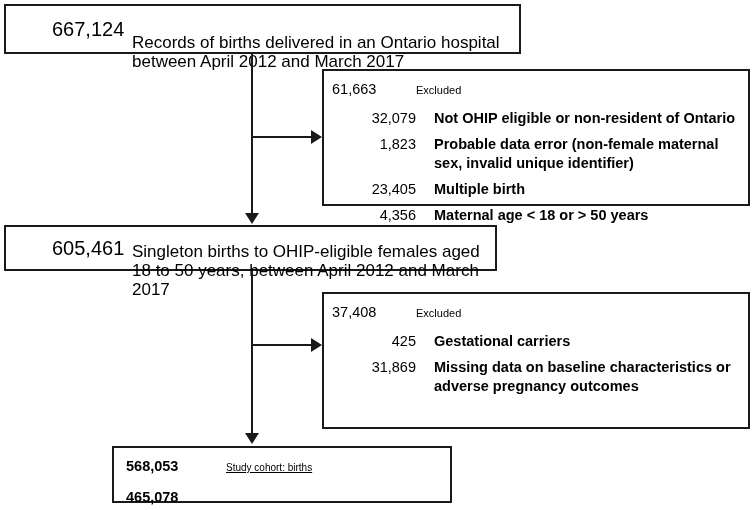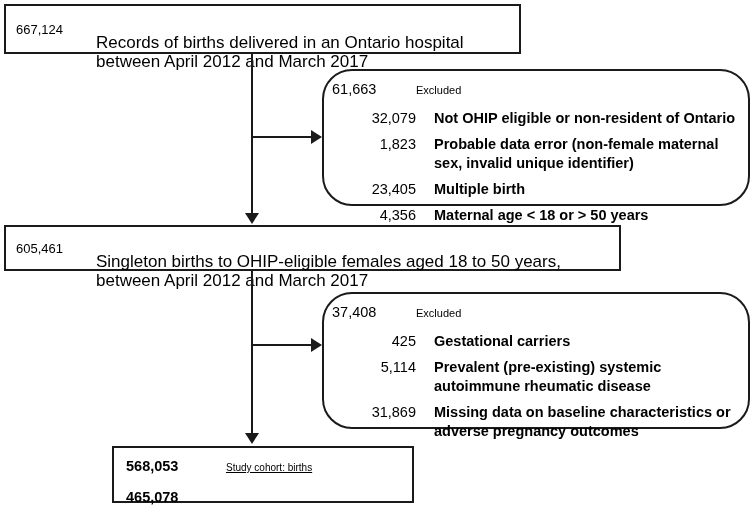--- a/index.html
+++ b/index.html
@@ -30,37 +30,37 @@
 
   
   .main-box {
     display: flex;
     align-items: center;
     padding: 6px 10px;
   }
   .main-count {
     flex: 0 0 auto;
     width: 72px;
-    font-size: 13px;
-    line-height: 19px;
-    text-align: left;
-    white-space: nowrap;
+    font-size: 20px;
+    line-height: 19px;
+    text-align: right;
+    white-space: nowrap;
+    margin-left: 36px;
   }
   .main-text {
     flex: 1 1 auto;
     font-size: 17px;
     line-height: 19px;
     padding-left: 8px;
     margin-top: 45px;
   }
 
   
   .excl-box {
     padding: 9px 8px 6px 8px;
-    border-radius: 30px;
   }
   .excl-head {
     display: flex;
     align-items: baseline;
     margin-bottom: 9px;
   }
   .excl-head-count {
     flex: 0 0 auto;
     width: 62px;
     font-size: 14.5px;
@@ -189,21 +189,21 @@
     <div class="excl-row">
       <div class="excl-count">23,405</div>
       <div class="excl-label">Multiple birth</div>
     </div>
     <div class="excl-row">
       <div class="excl-count">4,356</div>
       <div class="excl-label">Maternal age &lt; 18 or &gt; 50 years</div>
     </div>
   </div>
 
-  <div class="box main-box" style="left:4px; top:225px; width:617px; height:46px;">
+  <div class="box main-box" style="left:4px; top:225px; width:493px; height:46px;">
     <div class="main-count">605,461</div>
     <div class="main-text">Singleton births to OHIP-eligible females aged 18 to 50 years, between April 2012 and March 2017</div>
   </div>
 
   <div class="v-line" style="left:251px; top:271px; height:164px;"></div>
   <div class="arrow-down" style="left:245px; top:433px;"></div>
 
   <div class="h-line" style="left:251px; top:344px; width:63px;"></div>
   <div class="arrow-right" style="left:311px; top:338px;"></div>
 
@@ -211,30 +211,26 @@
     <div class="excl-head">
       <div class="excl-head-count">37,408</div>
       <div class="excl-head-label">Excluded</div>
     </div>
 
     <div class="excl-row">
       <div class="excl-count">425</div>
       <div class="excl-label">Gestational carriers</div>
     </div>
     <div class="excl-row">
-      <div class="excl-count">5,114</div>
-      <div class="excl-label">Prevalent (pre-existing) systemic autoimmune rheumatic disease</div>
-    </div>
-    <div class="excl-row">
       <div class="excl-count">31,869</div>
       <div class="excl-label">Missing data on baseline characteristics or adverse pregnancy outcomes</div>
     </div>
   </div>
 
-  <div class="box final-box" style="left:112px; top:446px; width:302px; height:57px;">
+  <div class="box final-box" style="left:112px; top:446px; width:340px; height:57px;">
     <div class="final-row">
       <div class="final-count">568,053</div>
       <div class="final-text">Study cohort: births</div>
     </div>
     <div class="final-row">
       <div class="final-count">465,078</div>
       <div class="final-text">Study cohort: females</div>
     </div>
   </div>
 

